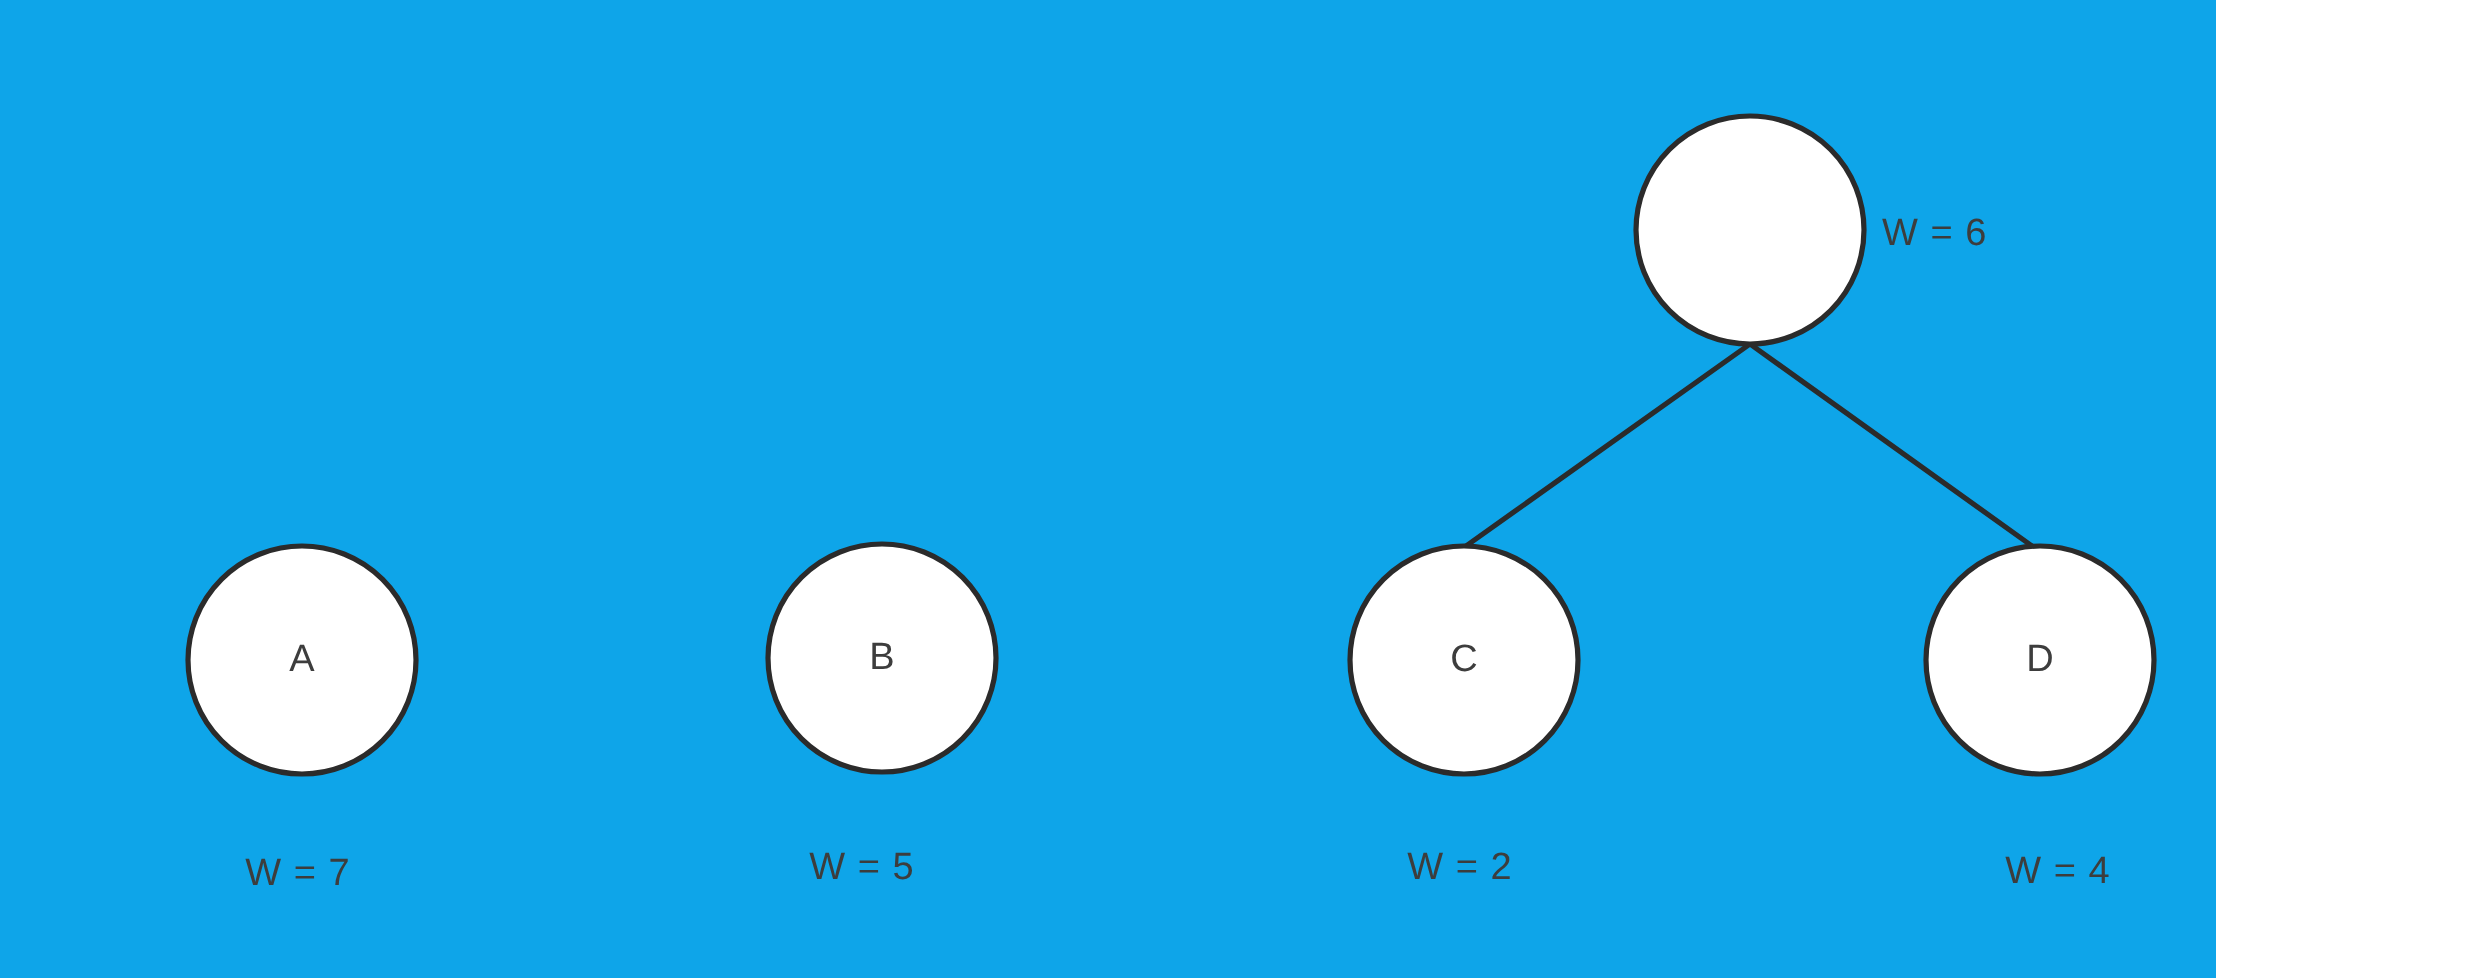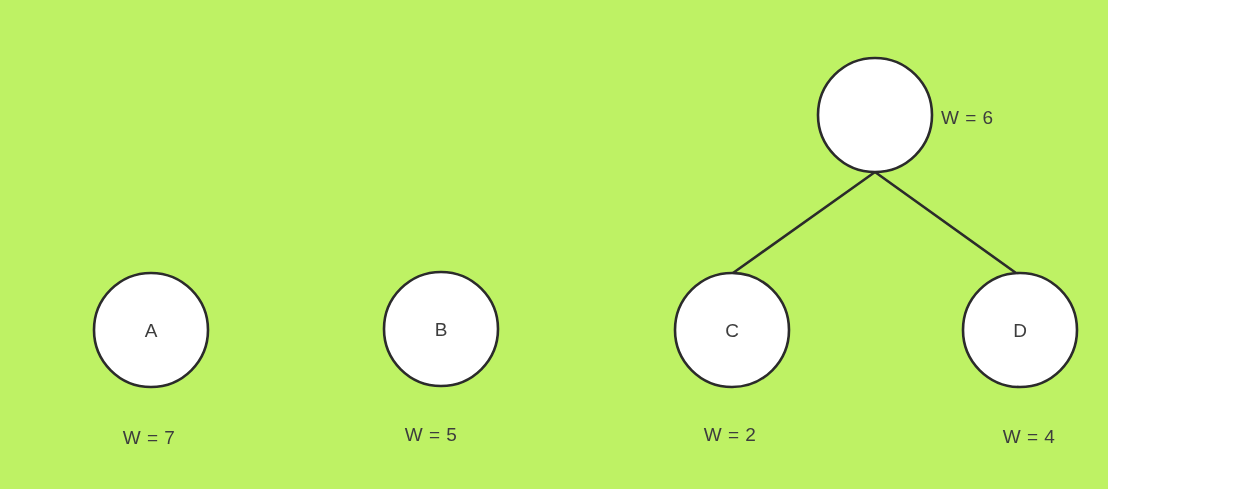--- a/index.html
+++ b/index.html
@@ -4,21 +4,21 @@
 <style>
   html, body {
     margin: 0;
     padding: 0;
     background: #ffffff;
   }
   .page {
     position: relative;
     width: 1108px;
     height: 489px;
-    background: #bef264;
+    background: #0ea5e9;
     overflow: hidden;
     font-family: "Liberation Sans", sans-serif;
   }
   svg {
     display: block;
     width: 1234px;
     height: 489px;
   }
   .node-circle {
     fill: #ffffff;

